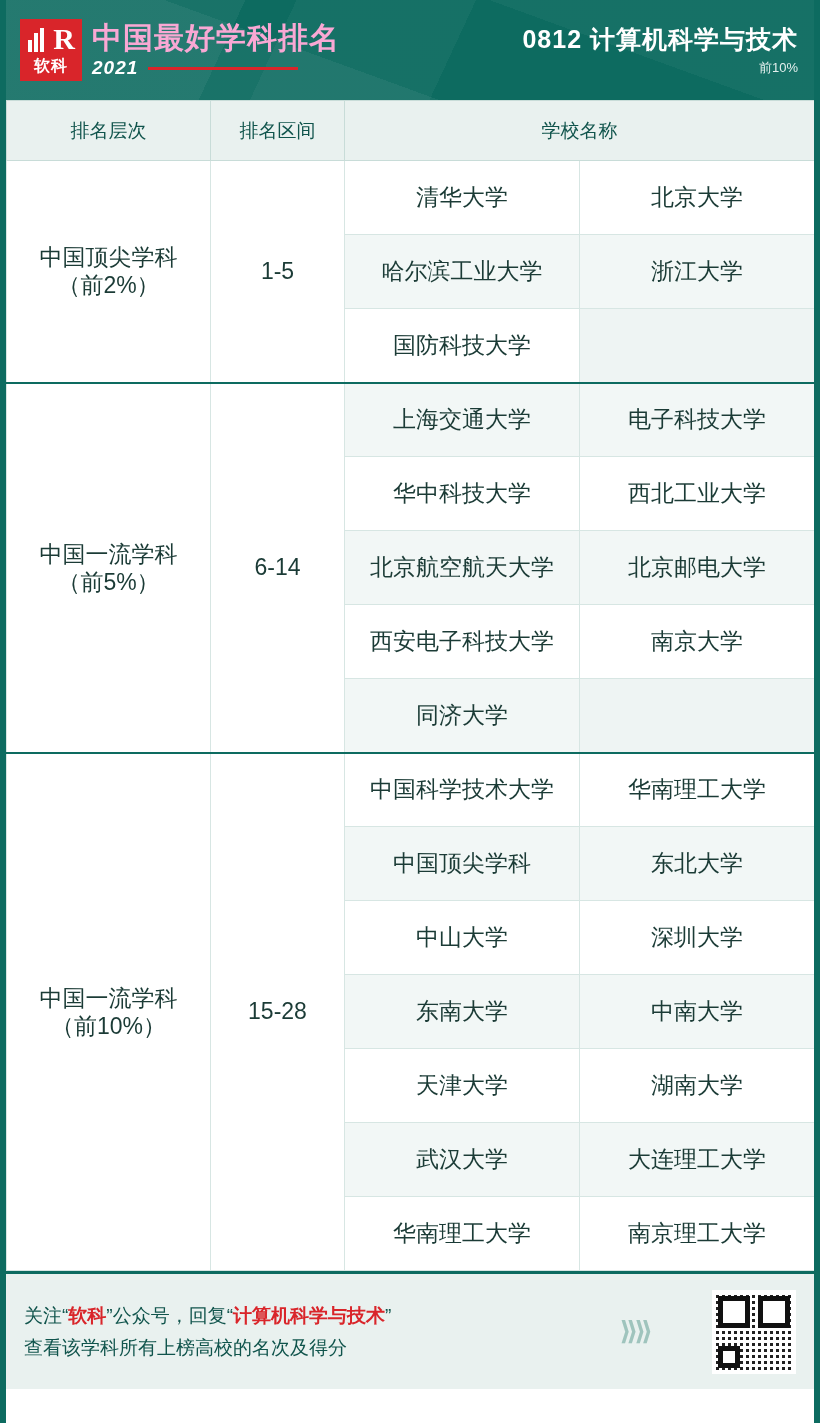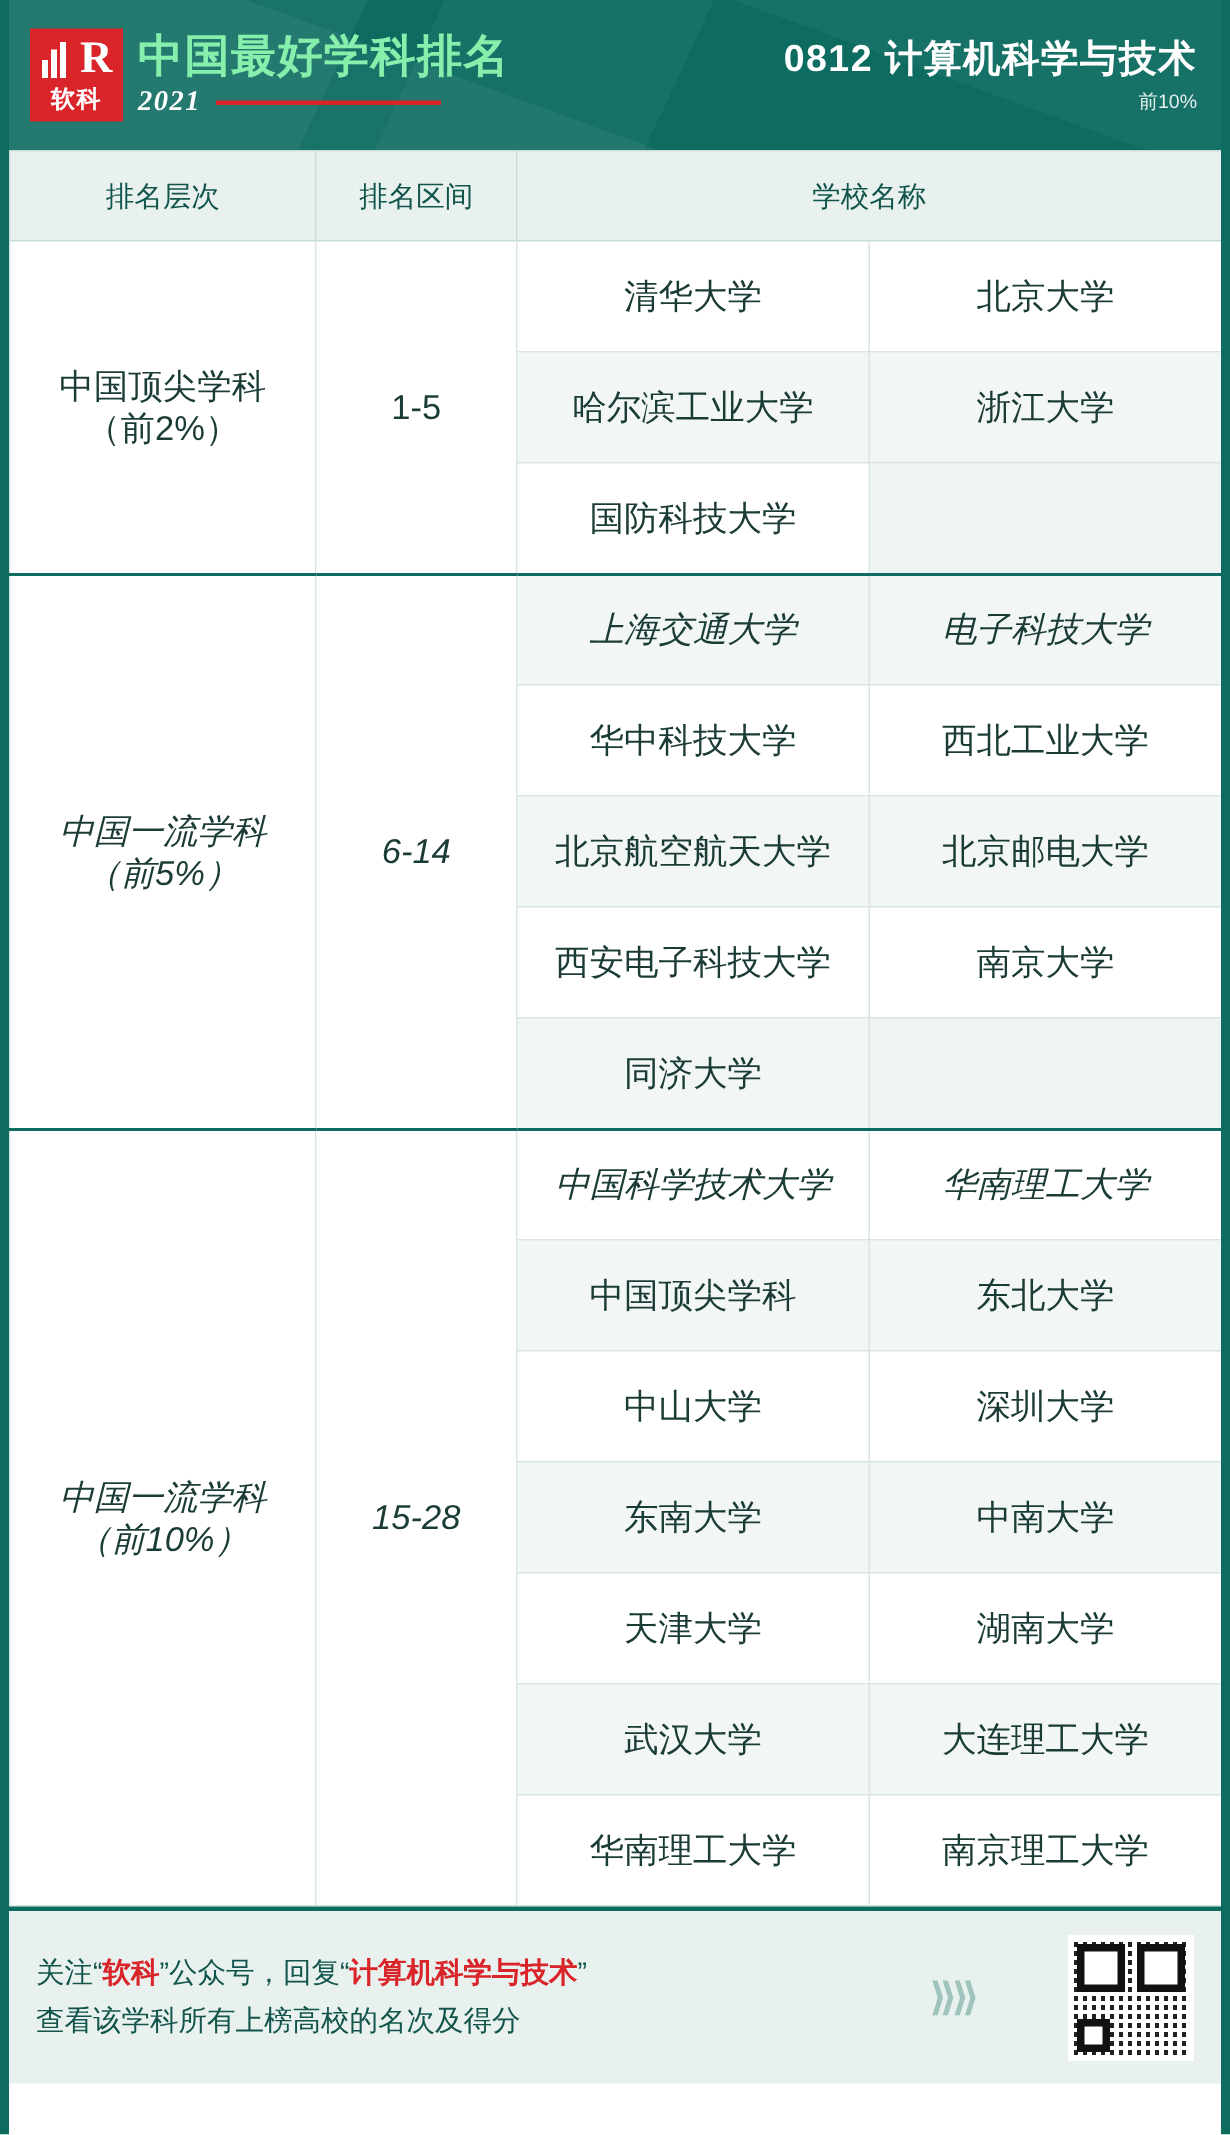--- a/index.html
+++ b/index.html
@@ -80,33 +80,33 @@
   }
   .logo-word {
     color: #ffffff;
     font-size: 16px;
     font-weight: bold;
     letter-spacing: 1px;
     margin-top: 30px;
   }
   .logo-text { margin-left: 10px; }
   .logo-title {
-    color: #86efac;
+    color: #f9a8d4;
     font-size: 30px;
     font-weight: bold;
     letter-spacing: 1px;
     line-height: 34px;
   }
   .logo-sub-row { display: flex; align-items: center; margin-top: 2px; }
   .logo-year {
     color: #ffffff;
     font-size: 19px;
     font-weight: bold;
     font-style: italic;
-    font-family: Liberation Serif, serif;
+    font-family: Liberation Sans, sans-serif;
     letter-spacing: 1px;
   }
   .logo-rule {
     width: 150px;
     height: 3px;
     background: #d9252a;
     margin-left: 10px;
   }
   .header-right {
     margin-left: auto;
@@ -157,21 +157,21 @@
     background: #ffffff;
   }
   .range-cell {
     font-size: 20px;
     color: #15443d;
     background: #ffffff;
   }
   .school-cell { background: #ffffff; }
   .school-cell.alt { background: #f2f7f6; }
   .school-cell.empty { background: #eef4f3; }
-  .band-sep td { border-top: 2px solid #0d6b60; font-style: italic; }
+  .band-sep td { border-top: 2px solid #0d6b60; }
 
   
   .footer {
     position: relative;
     height: 118px;
     background: #e9f1ef;
     border-top: 3px solid #0d6b60;
     display: flex;
     align-items: center;
     padding: 0 18px;

